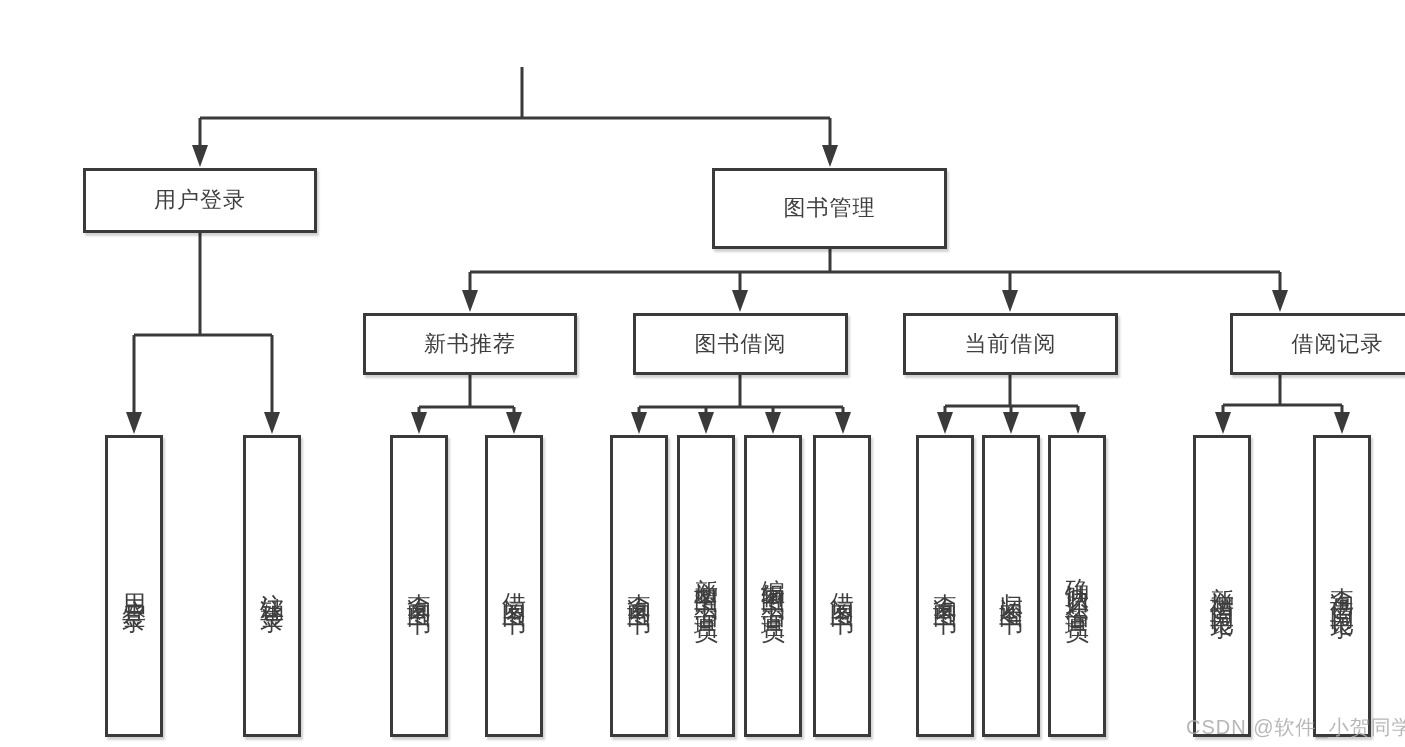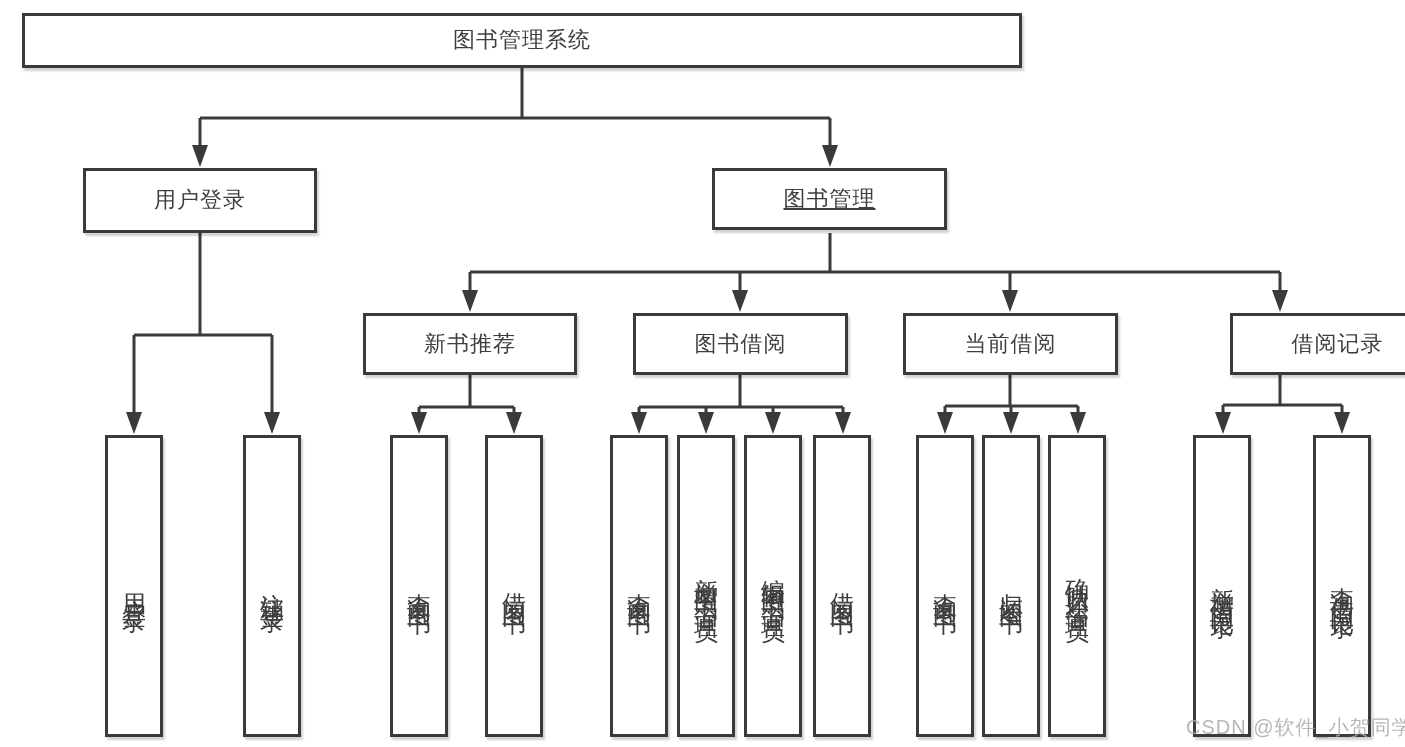--- a/index.html
+++ b/index.html
@@ -93,28 +93,25 @@
       M698,412 L714,412 L706,434 Z
       M765,412 L781,412 L773,434 Z
       M835,412 L851,412 L843,434 Z
       M937,412 L953,412 L945,434 Z
       M1003,412 L1019,412 L1011,434 Z
       M1070,412 L1086,412 L1078,434 Z
       M1215,412 L1231,412 L1223,434 Z
       M1334,412 L1350,412 L1342,434 Z"></path>
   </svg>
 
-  <div class="node h" style="left:22px; top:13px; width:1000px; height:55px;">
-    <span>图书管理系统</span>
-  </div>
 
   <div class="node h" style="left:83px; top:168px; width:234px; height:65px;">
     <span>用户登录</span>
   </div>
-  <div class="node h" style="left:712px; top:168px; width:235px; height:62px;text-decoration:underline;">
+  <div class="node h" style="left:712px; top:168px; width:235px; height:81px;">
     <span>图书管理</span>
   </div>
 
   <div class="node h" style="left:363px; top:313px; width:214px; height:62px;">
     <span>新书推荐</span>
   </div>
   <div class="node h" style="left:903px; top:313px; width:215px; height:62px;">
     <span>当前借阅</span>
   </div>
   <div class="node h" style="left:633px; top:313px; width:215px; height:62px;">

